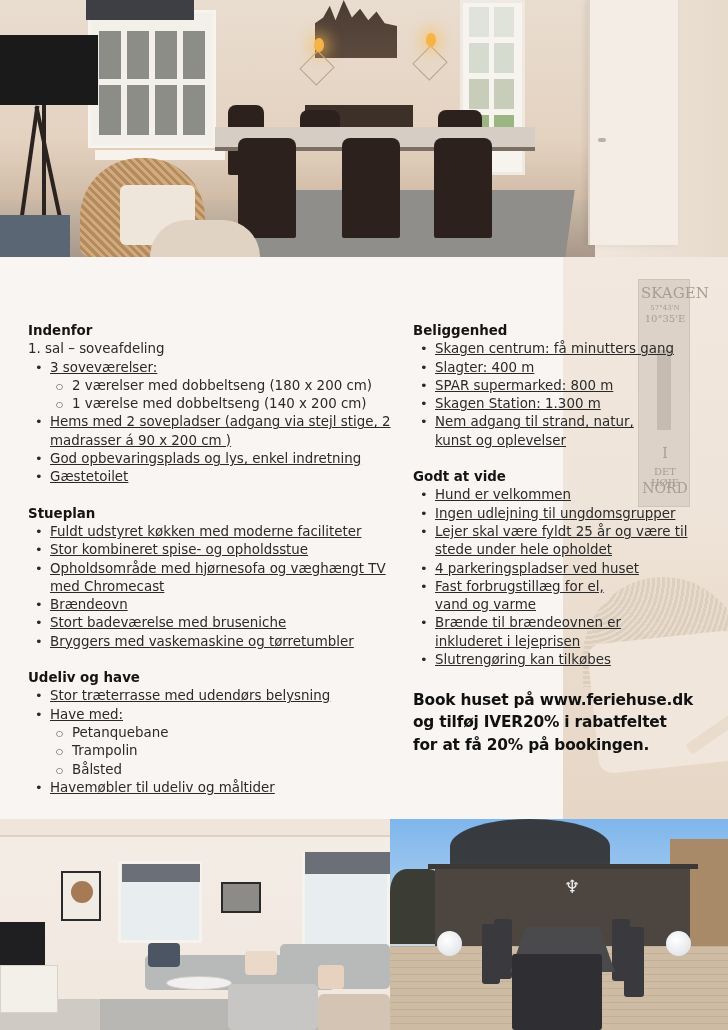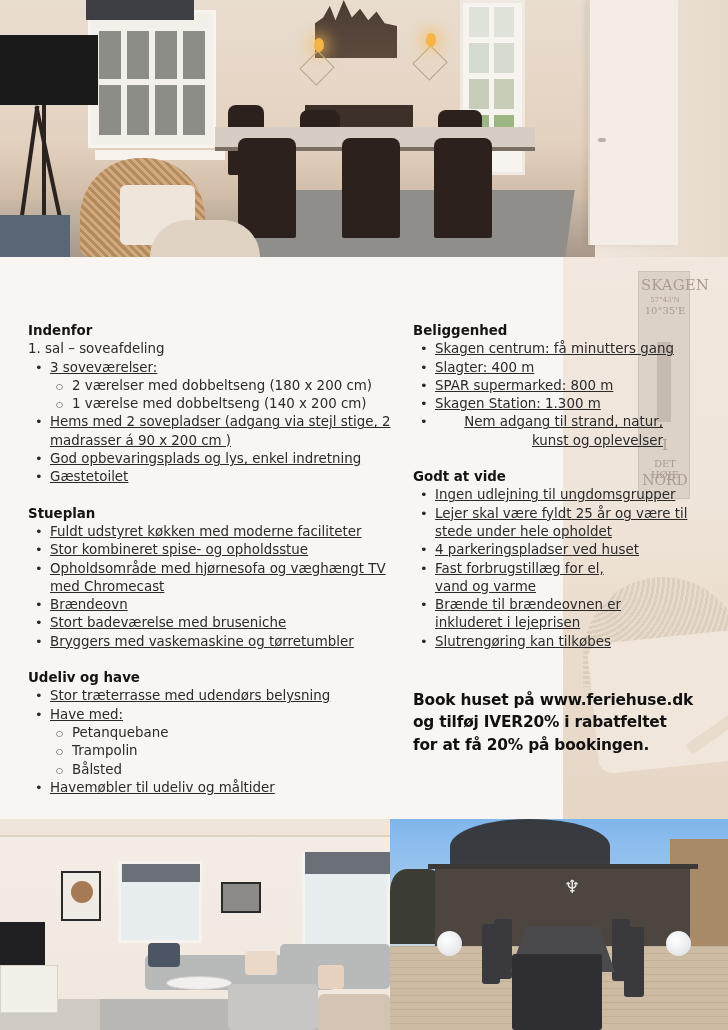--- a/index.html
+++ b/index.html
@@ -32,21 +32,21 @@
     .photo-top .bulb { position:absolute; width:10px; height:14px; border-radius:50%; background:#f6b447; box-shadow: 0 0 14px 6px rgba(250,190,90,0.55); }
     .photo-top .wicker { position:absolute; left:80px; top:158px; width:125px; height:99px; border-radius:60px 60px 10px 10px; background: repeating-linear-gradient(45deg,#b48a5f 0 3px,#d1aa7e 3px 6px); }
     .photo-top .pillow { position:absolute; left:120px; top:185px; width:75px; height:60px; background:#efe6db; border-radius:6px; }
     .photo-top .fur { position:absolute; left:150px; top:220px; width:110px; height:37px; background:#e1d3c4; border-radius:40px 40px 0 0; }
     .photo-top .sofa-blue { position:absolute; left:0; top:215px; width:70px; height:42px; background:#5b6674; }
 
     
     .info-panel { position:absolute; left:0; top:257px; width:728px; height:562px; background:#f8f5f2; }
     .bg-faded { position:absolute; left:563px; top:0; width:165px; height:562px; overflow:hidden;
       background: linear-gradient(180deg,#f2e8df 0%,#efe4d9 45%,#eadccd 70%,#e6d6c6 100%); }
-    .bg-faded .sign { position:absolute; left:75px; top:14px; width:52px; height:228px; background:#dcd2c8; border:1px solid #cfc4b8; }
+    .bg-faded .sign { position:absolute; left:75px; top:22px; width:52px; height:228px; background:#dcd2c8; border:1px solid #cfc4b8; }
     .bg-faded .sign-text { position:absolute; left:2px; width:48px; text-align:center; color:#a99d92; font-family:"DejaVu Serif", serif; }
     .bg-faded .sign-lighthouse { position:absolute; left:18px; top:70px; width:14px; height:80px; background:#c6bbb0; }
     .bg-faded .wicker-bg { position:absolute; left:20px; top:320px; width:160px; height:110px; border-radius:80px 80px 0 0;
       background: repeating-radial-gradient(circle at 2px 2px, #e8dccf 0 2px, #d8c9b8 2px 5px); opacity:0.75; }
     .bg-faded .pillow-bg { position:absolute; left:30px; top:380px; width:150px; height:130px; background:#f0e6dc; border-radius:14px; transform: rotate(-6deg); }
     .bg-faded .chair-arm { position:absolute; left:120px; top:470px; width:60px; height:12px; background:#e9dccd; transform: rotate(-35deg); border-radius:4px; }
 
     .title {
       position:absolute; left:25px; top:20px; font-size:27px; font-weight:400; color:#141414;
       font-family: "DejaVu Sans", sans-serif; letter-spacing: 0.2px;
@@ -215,27 +215,28 @@
   </div>
 
   <div class="col col-right">
     <div class="section">
       <div class="section-head">Beliggenhed</div>
       <ul class="list">
         <li>Skagen centrum: få minutters gang</li>
         <li>Slagter: 400 m</li>
         <li>SPAR supermarked: 800 m</li>
         <li>Skagen Station: 1.300 m</li>
-        <li style="padding-right:60px;text-align:right;">Nem adgang til strand, natur, kunst og oplevelser</li>
+        <li style="padding-right:60px;">Nem adgang til strand, natur, kunst og oplevelser</li>
       </ul>
     </div>
 
     <div class="section">
       <div class="section-head">Godt at vide</div>
       <ul class="list">
+        <li>Hund er velkommen</li>
         <li>Ingen udlejning til ungdomsgrupper</li>
         <li>Lejer skal være fyldt 25 år og være til stede under hele opholdet</li>
         <li>4 parkeringspladser ved huset</li>
         <li style="padding-right:90px;">Fast forbrugstillæg for el, vand og varme</li>
         <li style="padding-right:75px;">Brænde til brændeovnen er inkluderet i lejeprisen</li>
         <li>Slutrengøring kan tilkøbes</li>
       </ul>
     </div>
   </div>
 

